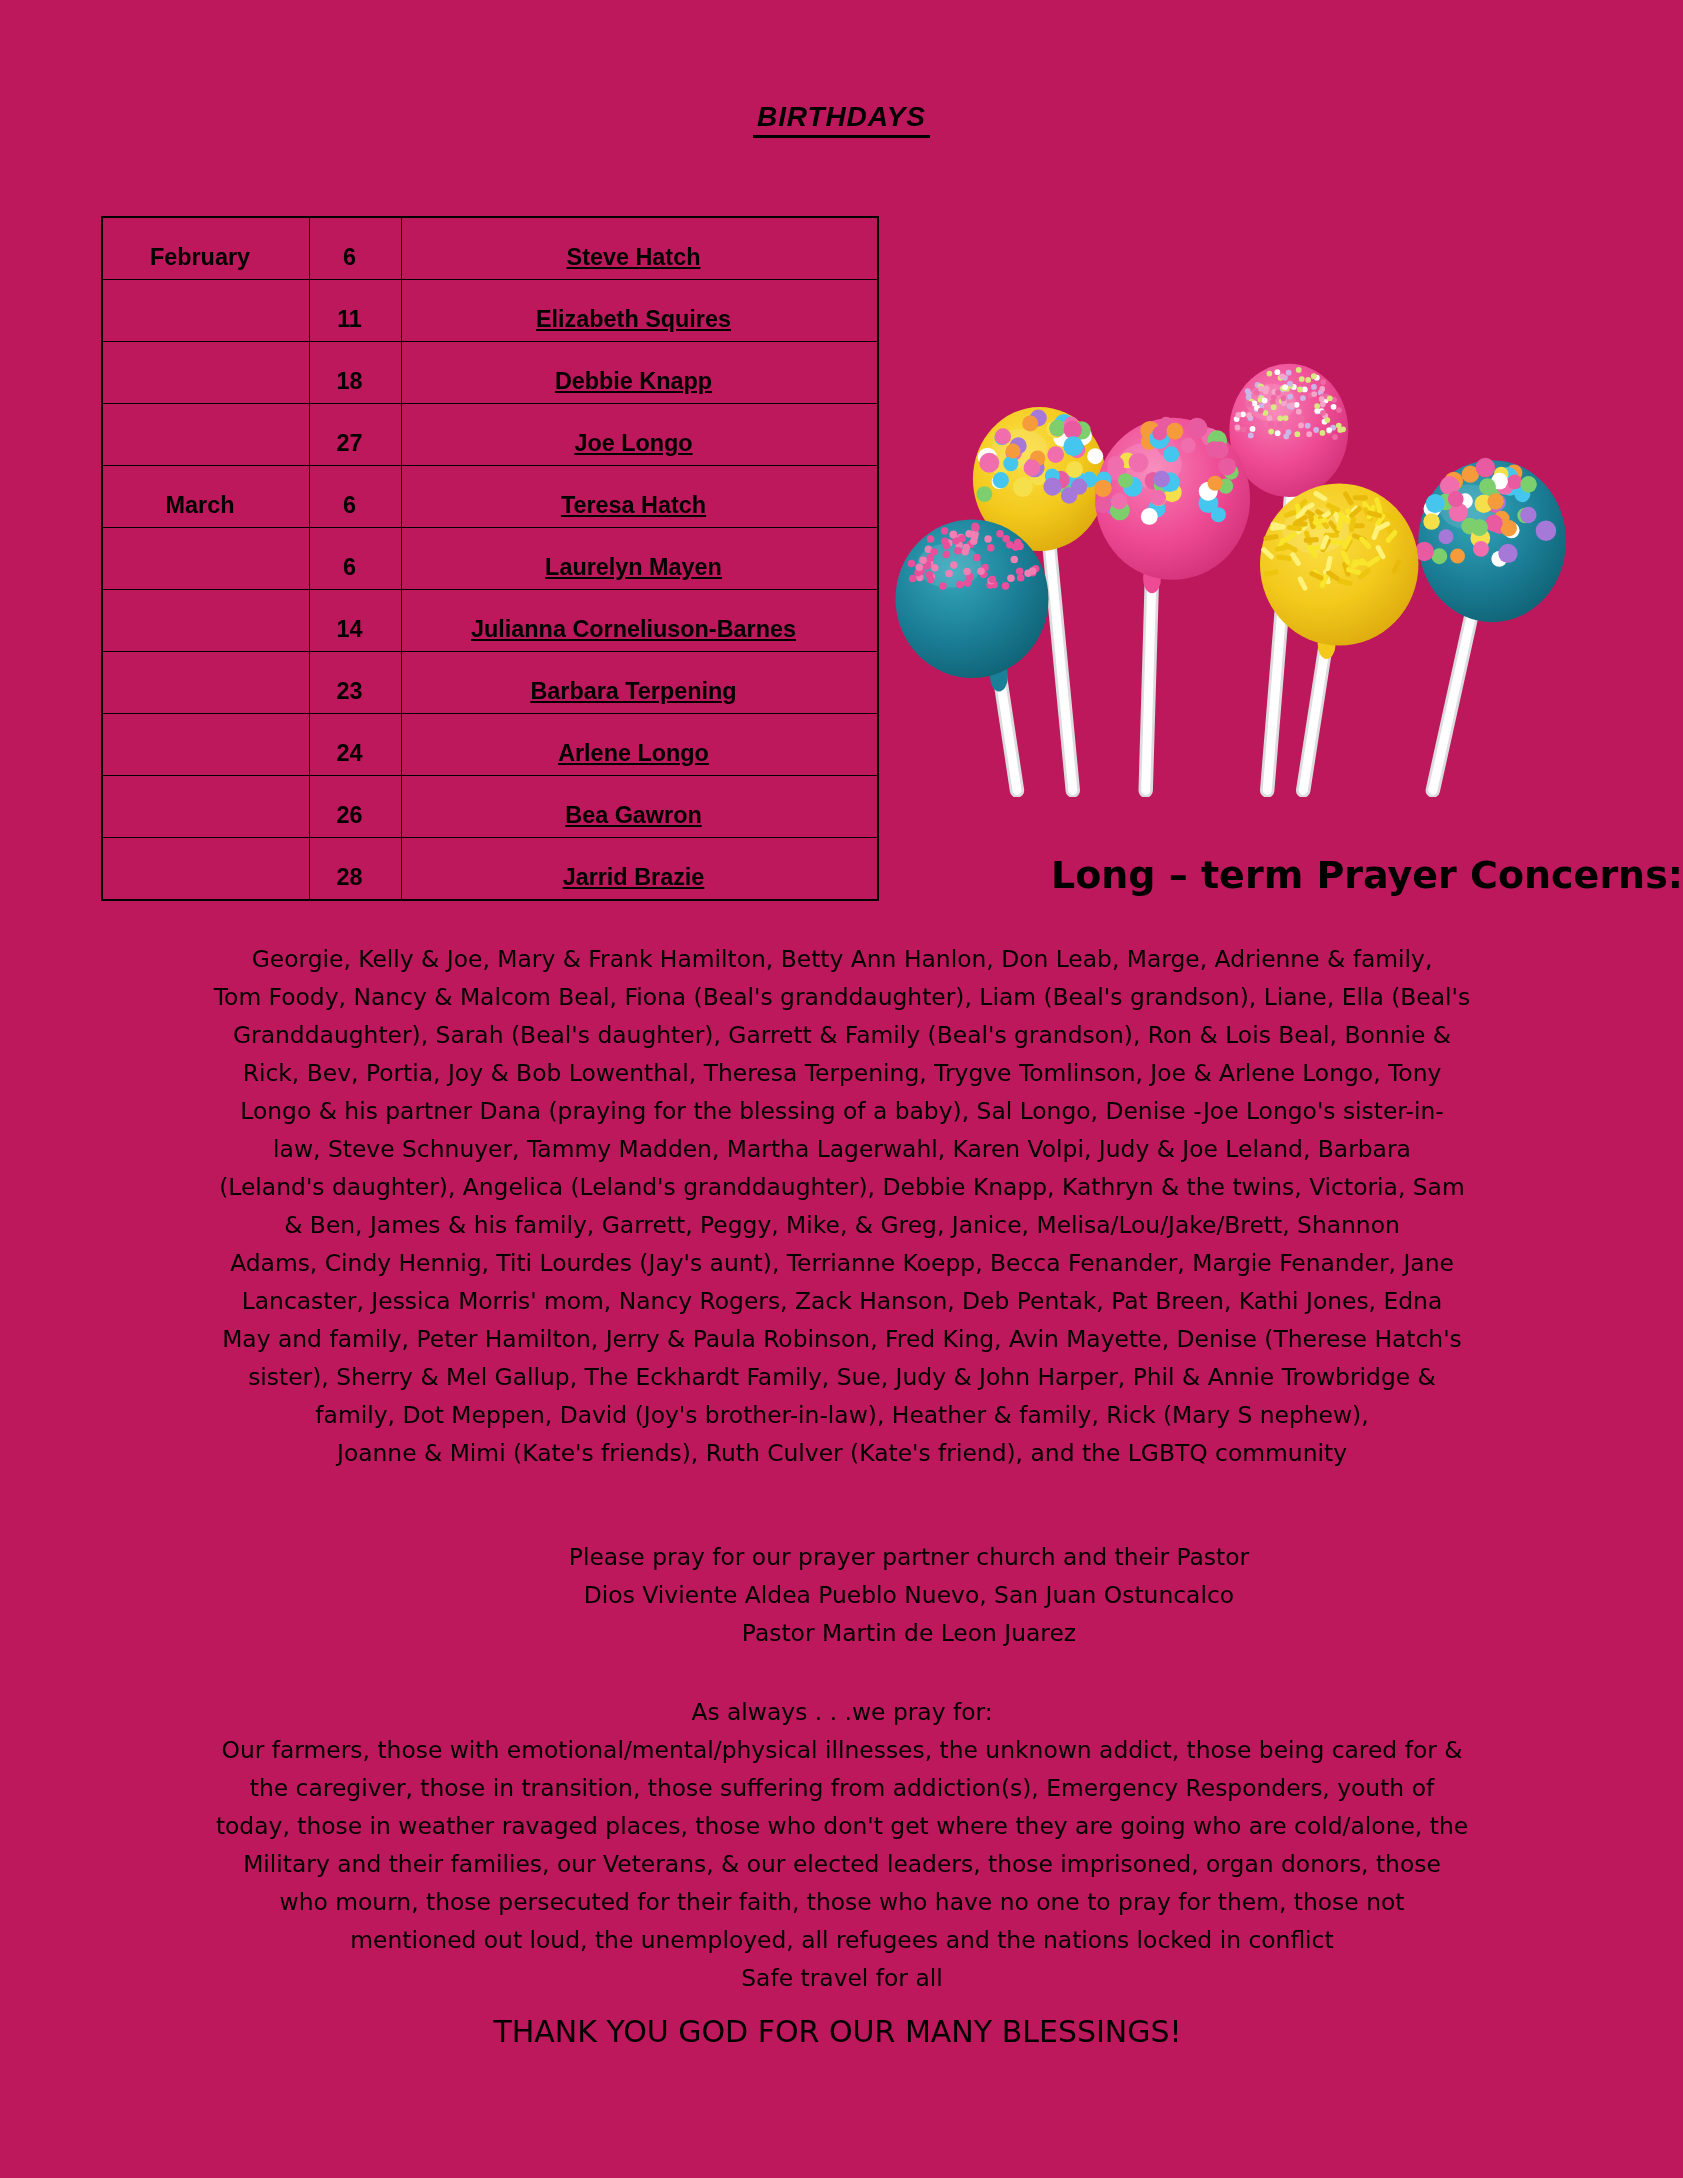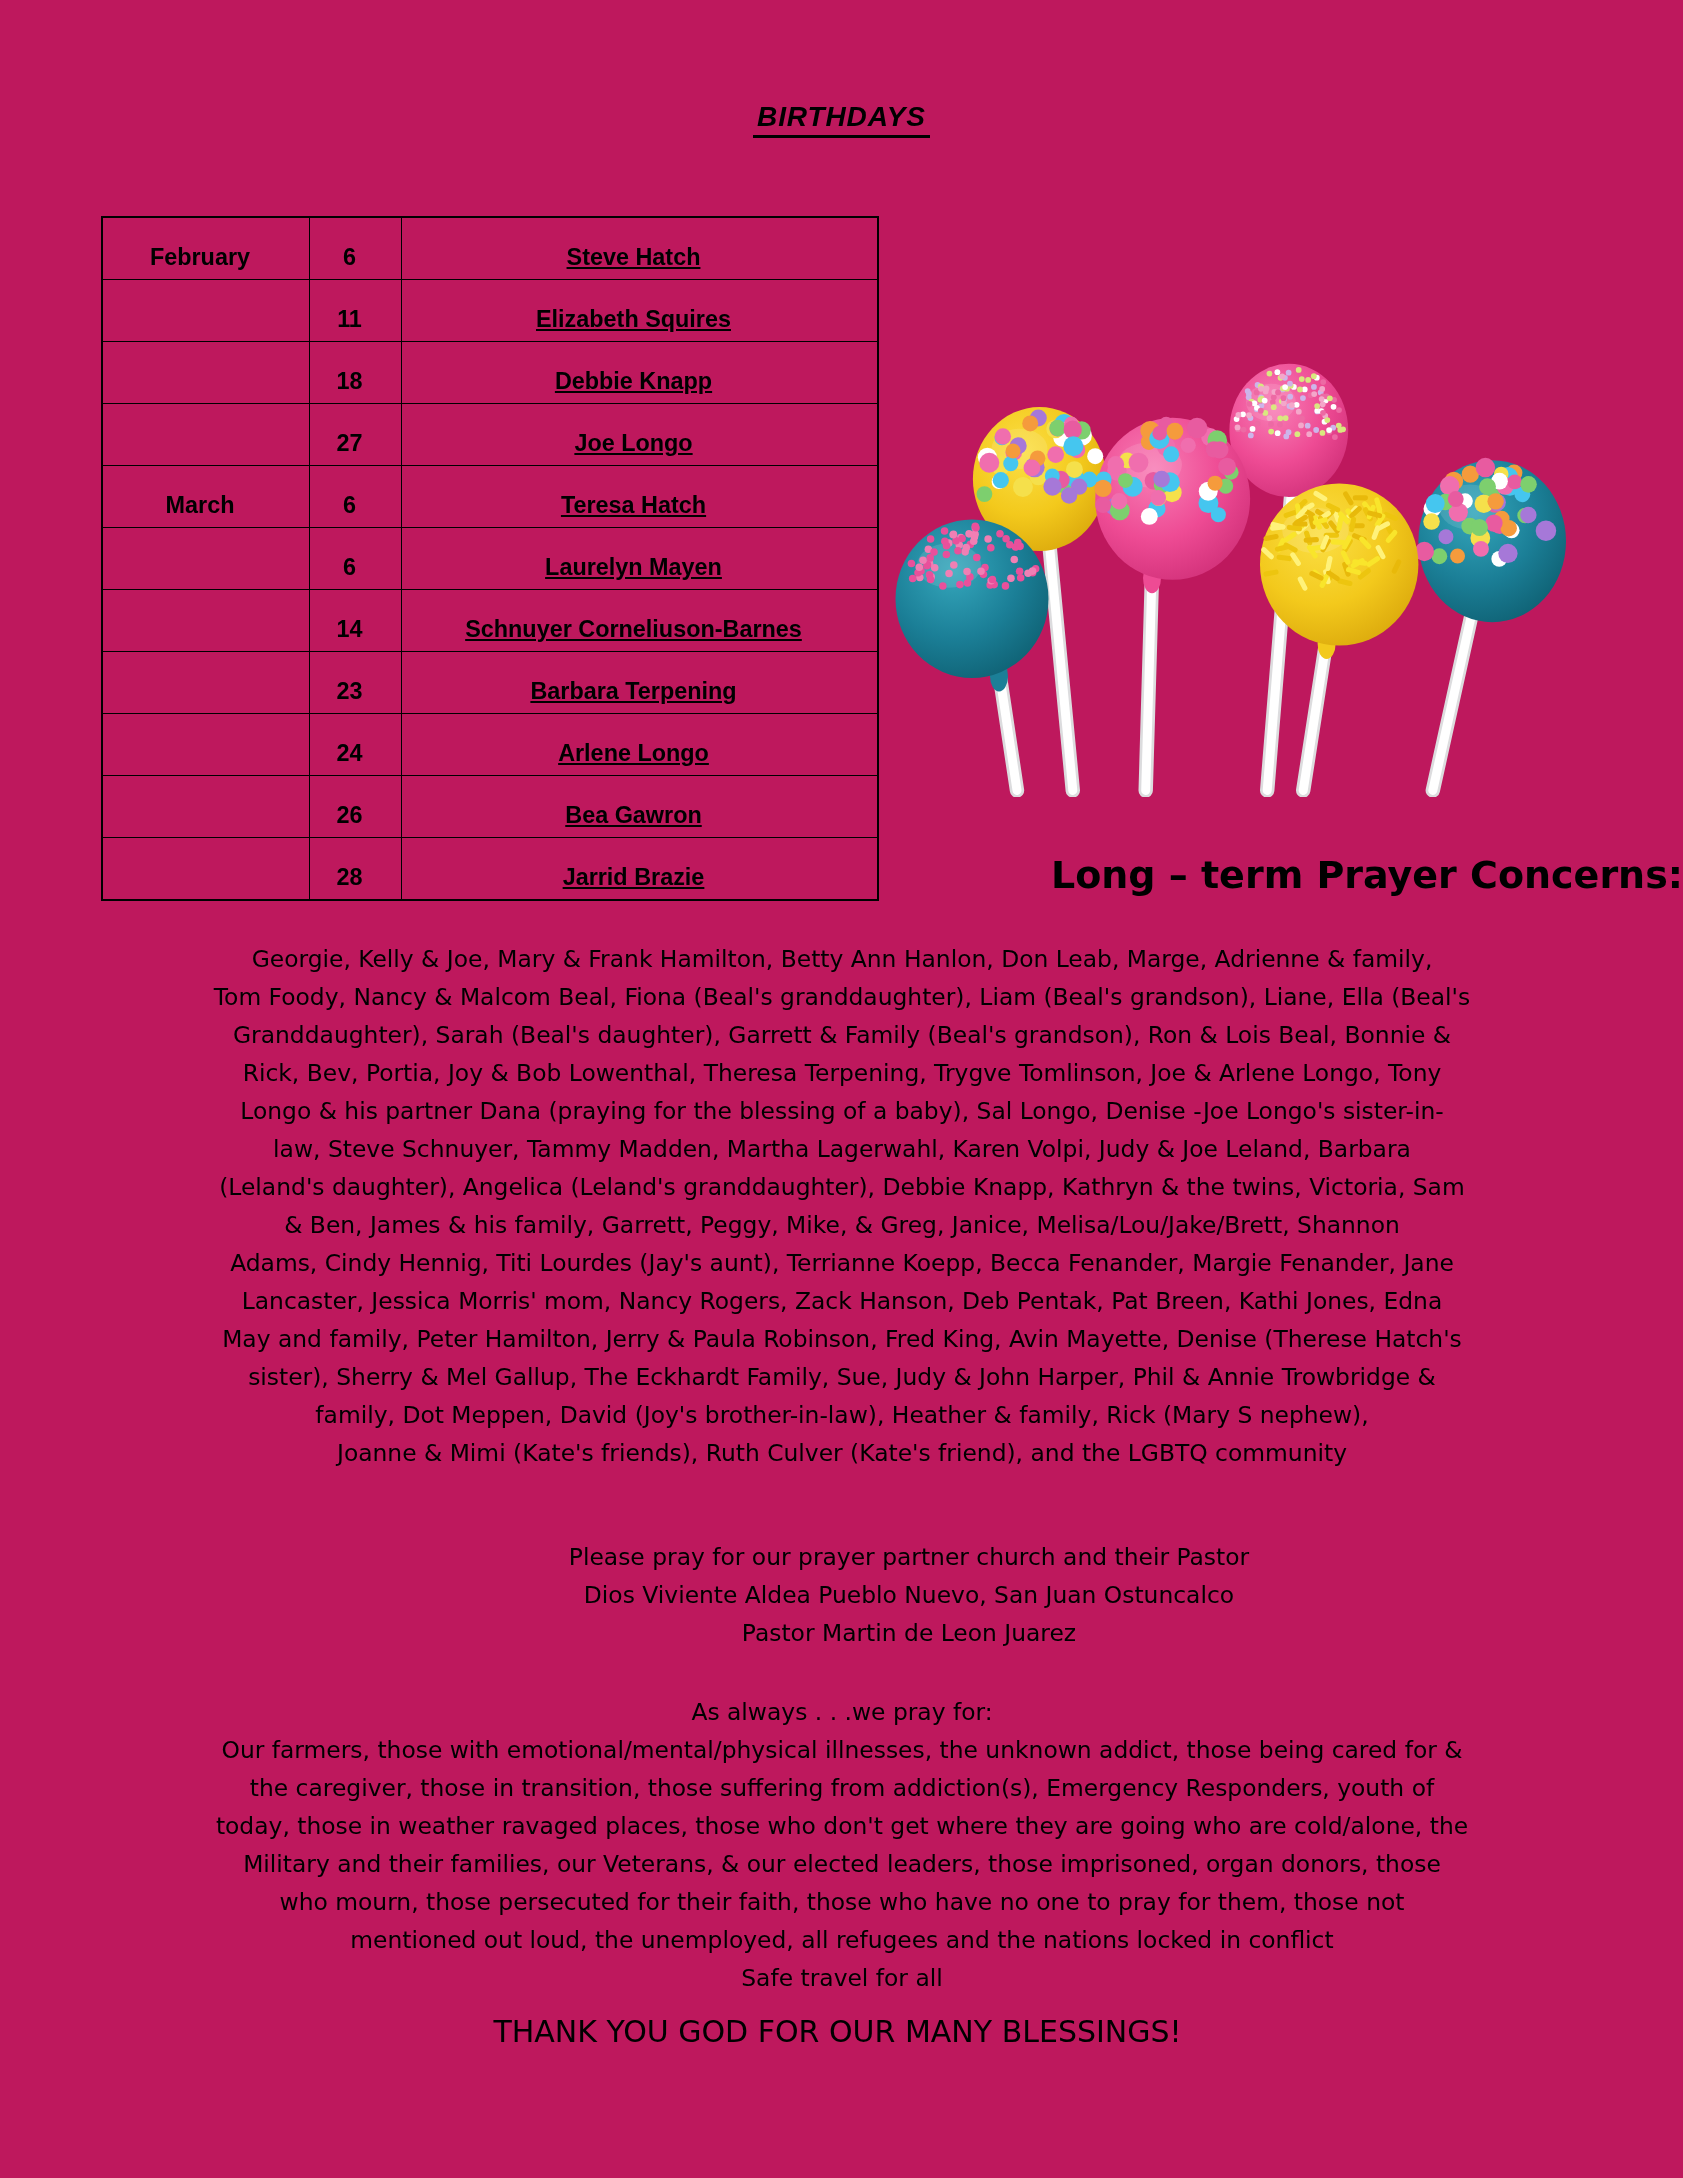--- a/index.html
+++ b/index.html
@@ -86,21 +86,21 @@
           <td class="c-name">Teresa Hatch</td>
         </tr>
         <tr>
           <td class="c-month"></td>
           <td class="c-day">6</td>
           <td class="c-name">Laurelyn Mayen</td>
         </tr>
         <tr>
           <td class="c-month"></td>
           <td class="c-day">14</td>
-          <td class="c-name">Schnuyer Corneliuson-Barnes</td>
+          <td class="c-name">Julianna Corneliuson-Barnes</td>
         </tr>
         <tr>
           <td class="c-month"></td>
           <td class="c-day">23</td>
           <td class="c-name">Barbara Terpening</td>
         </tr>
         <tr>
           <td class="c-month"></td>
           <td class="c-day">24</td>
           <td class="c-name">Arlene Longo</td>

